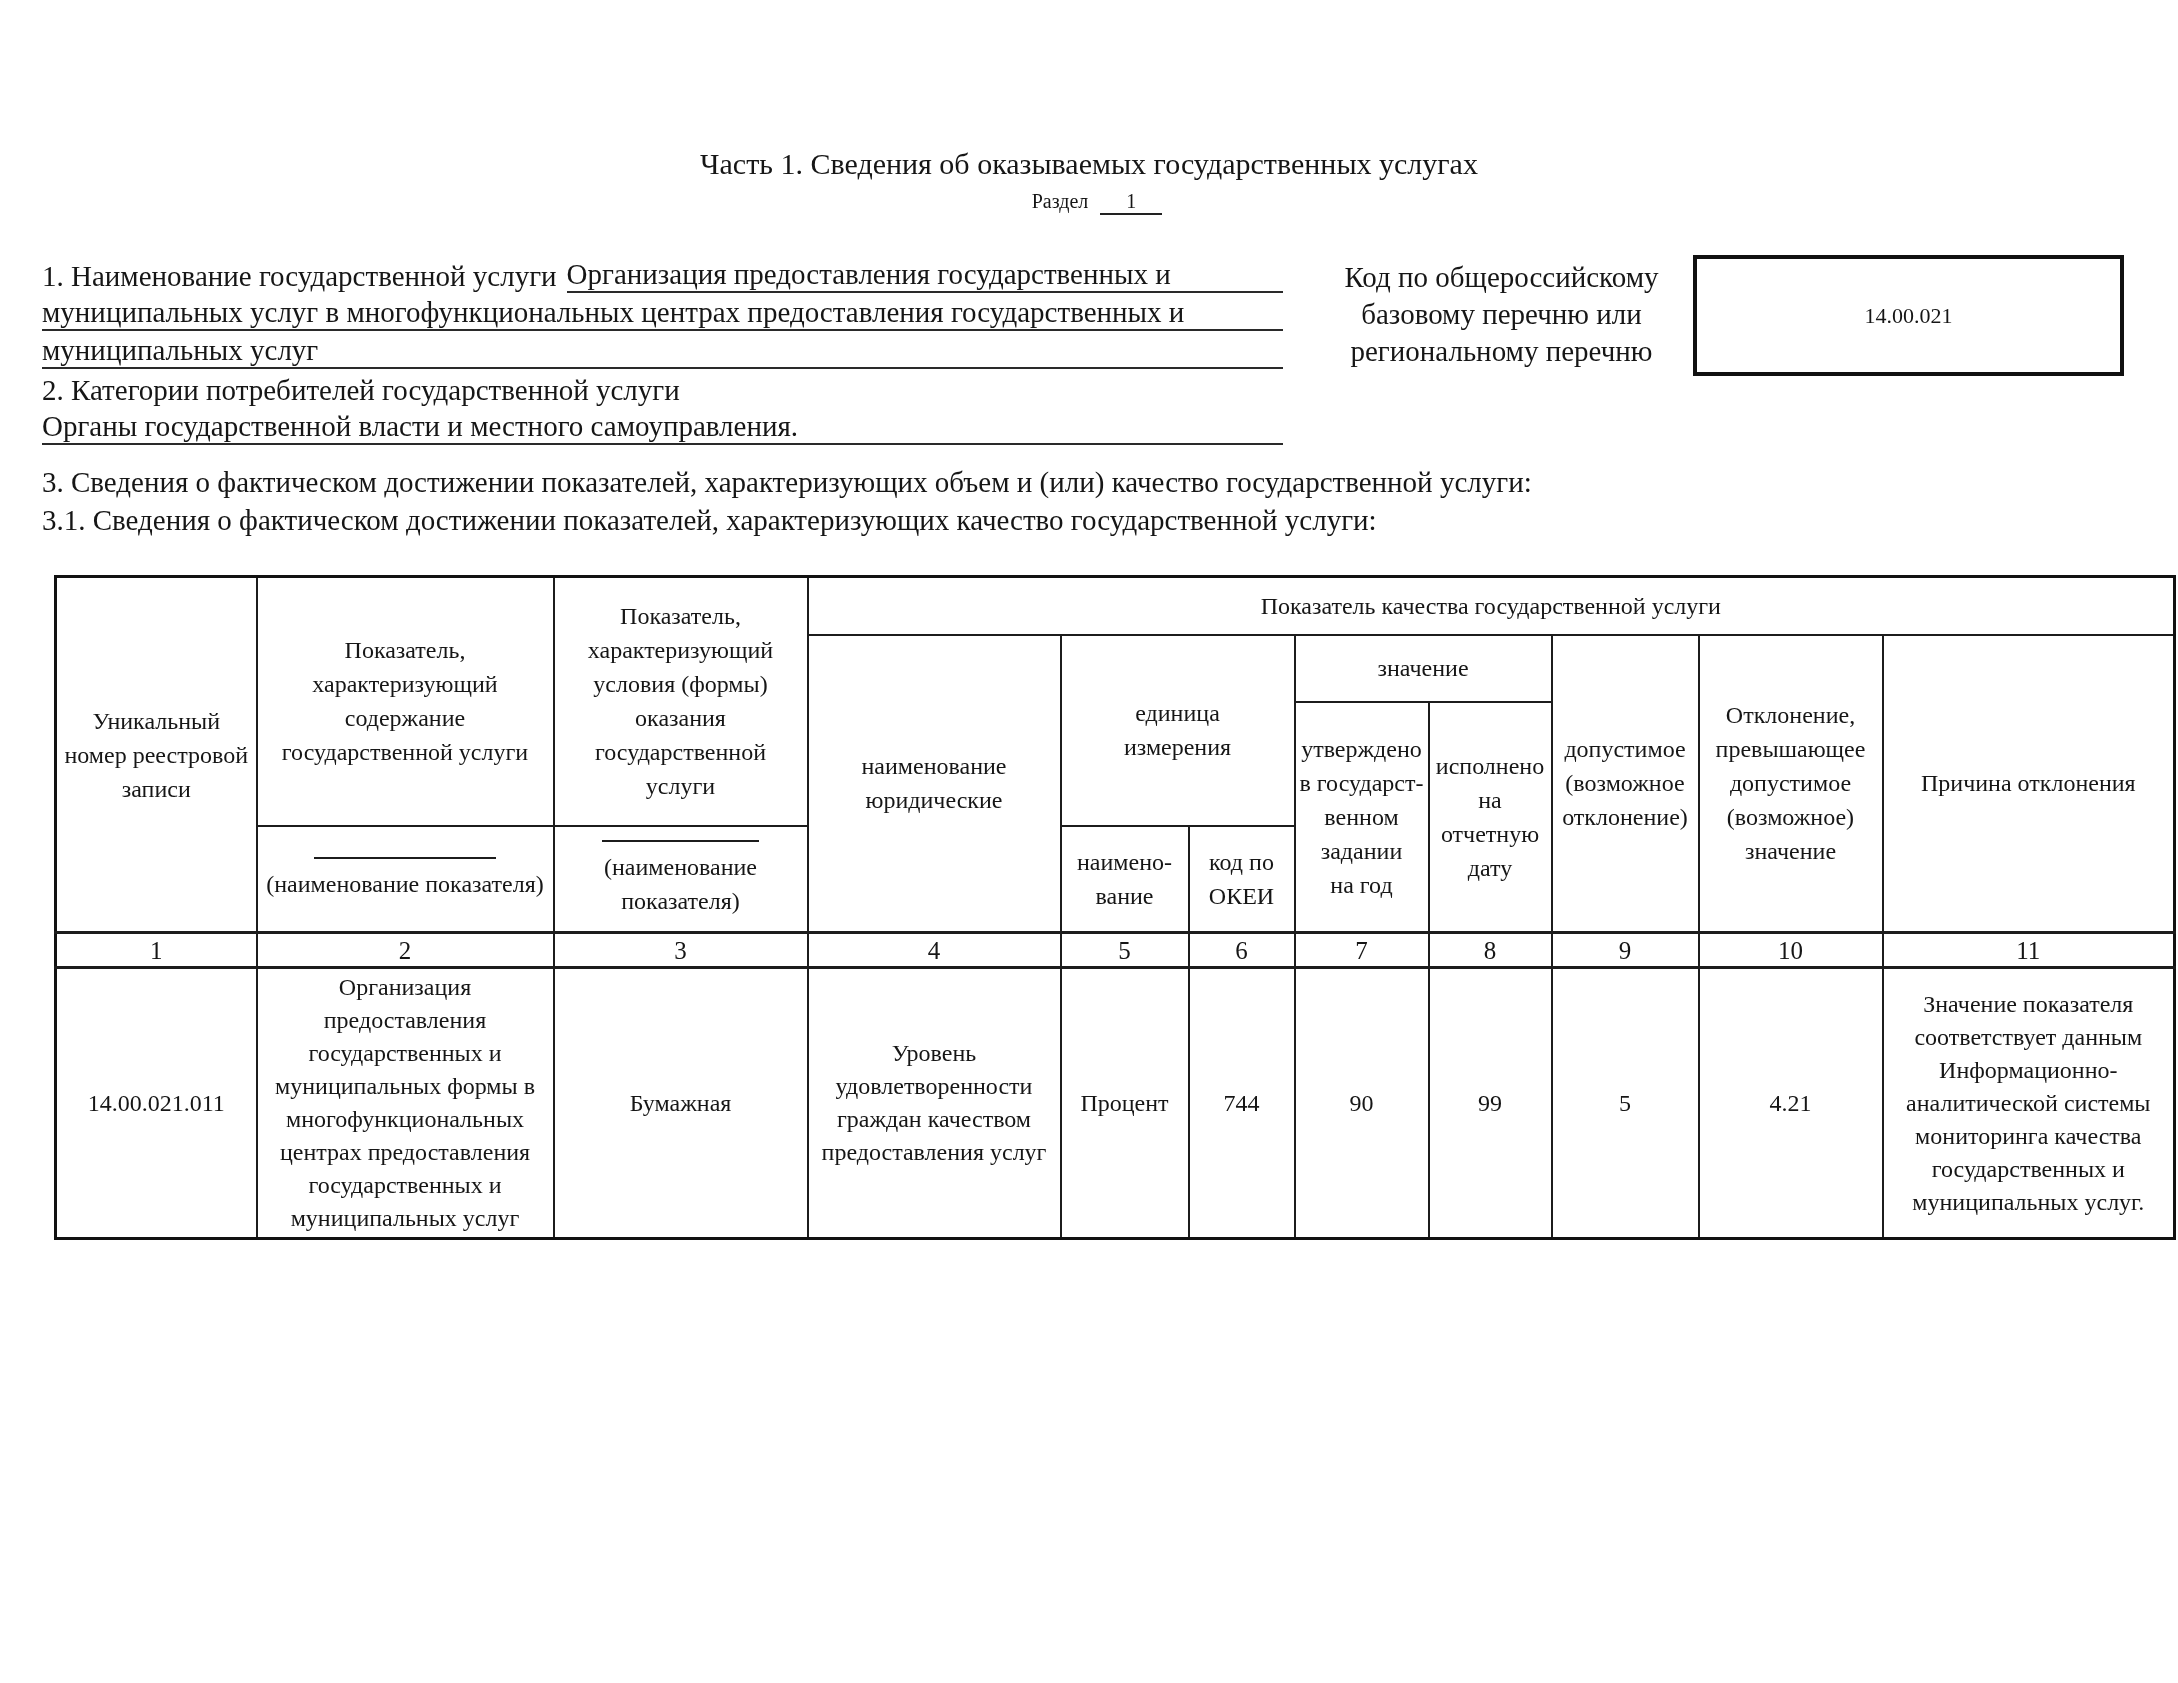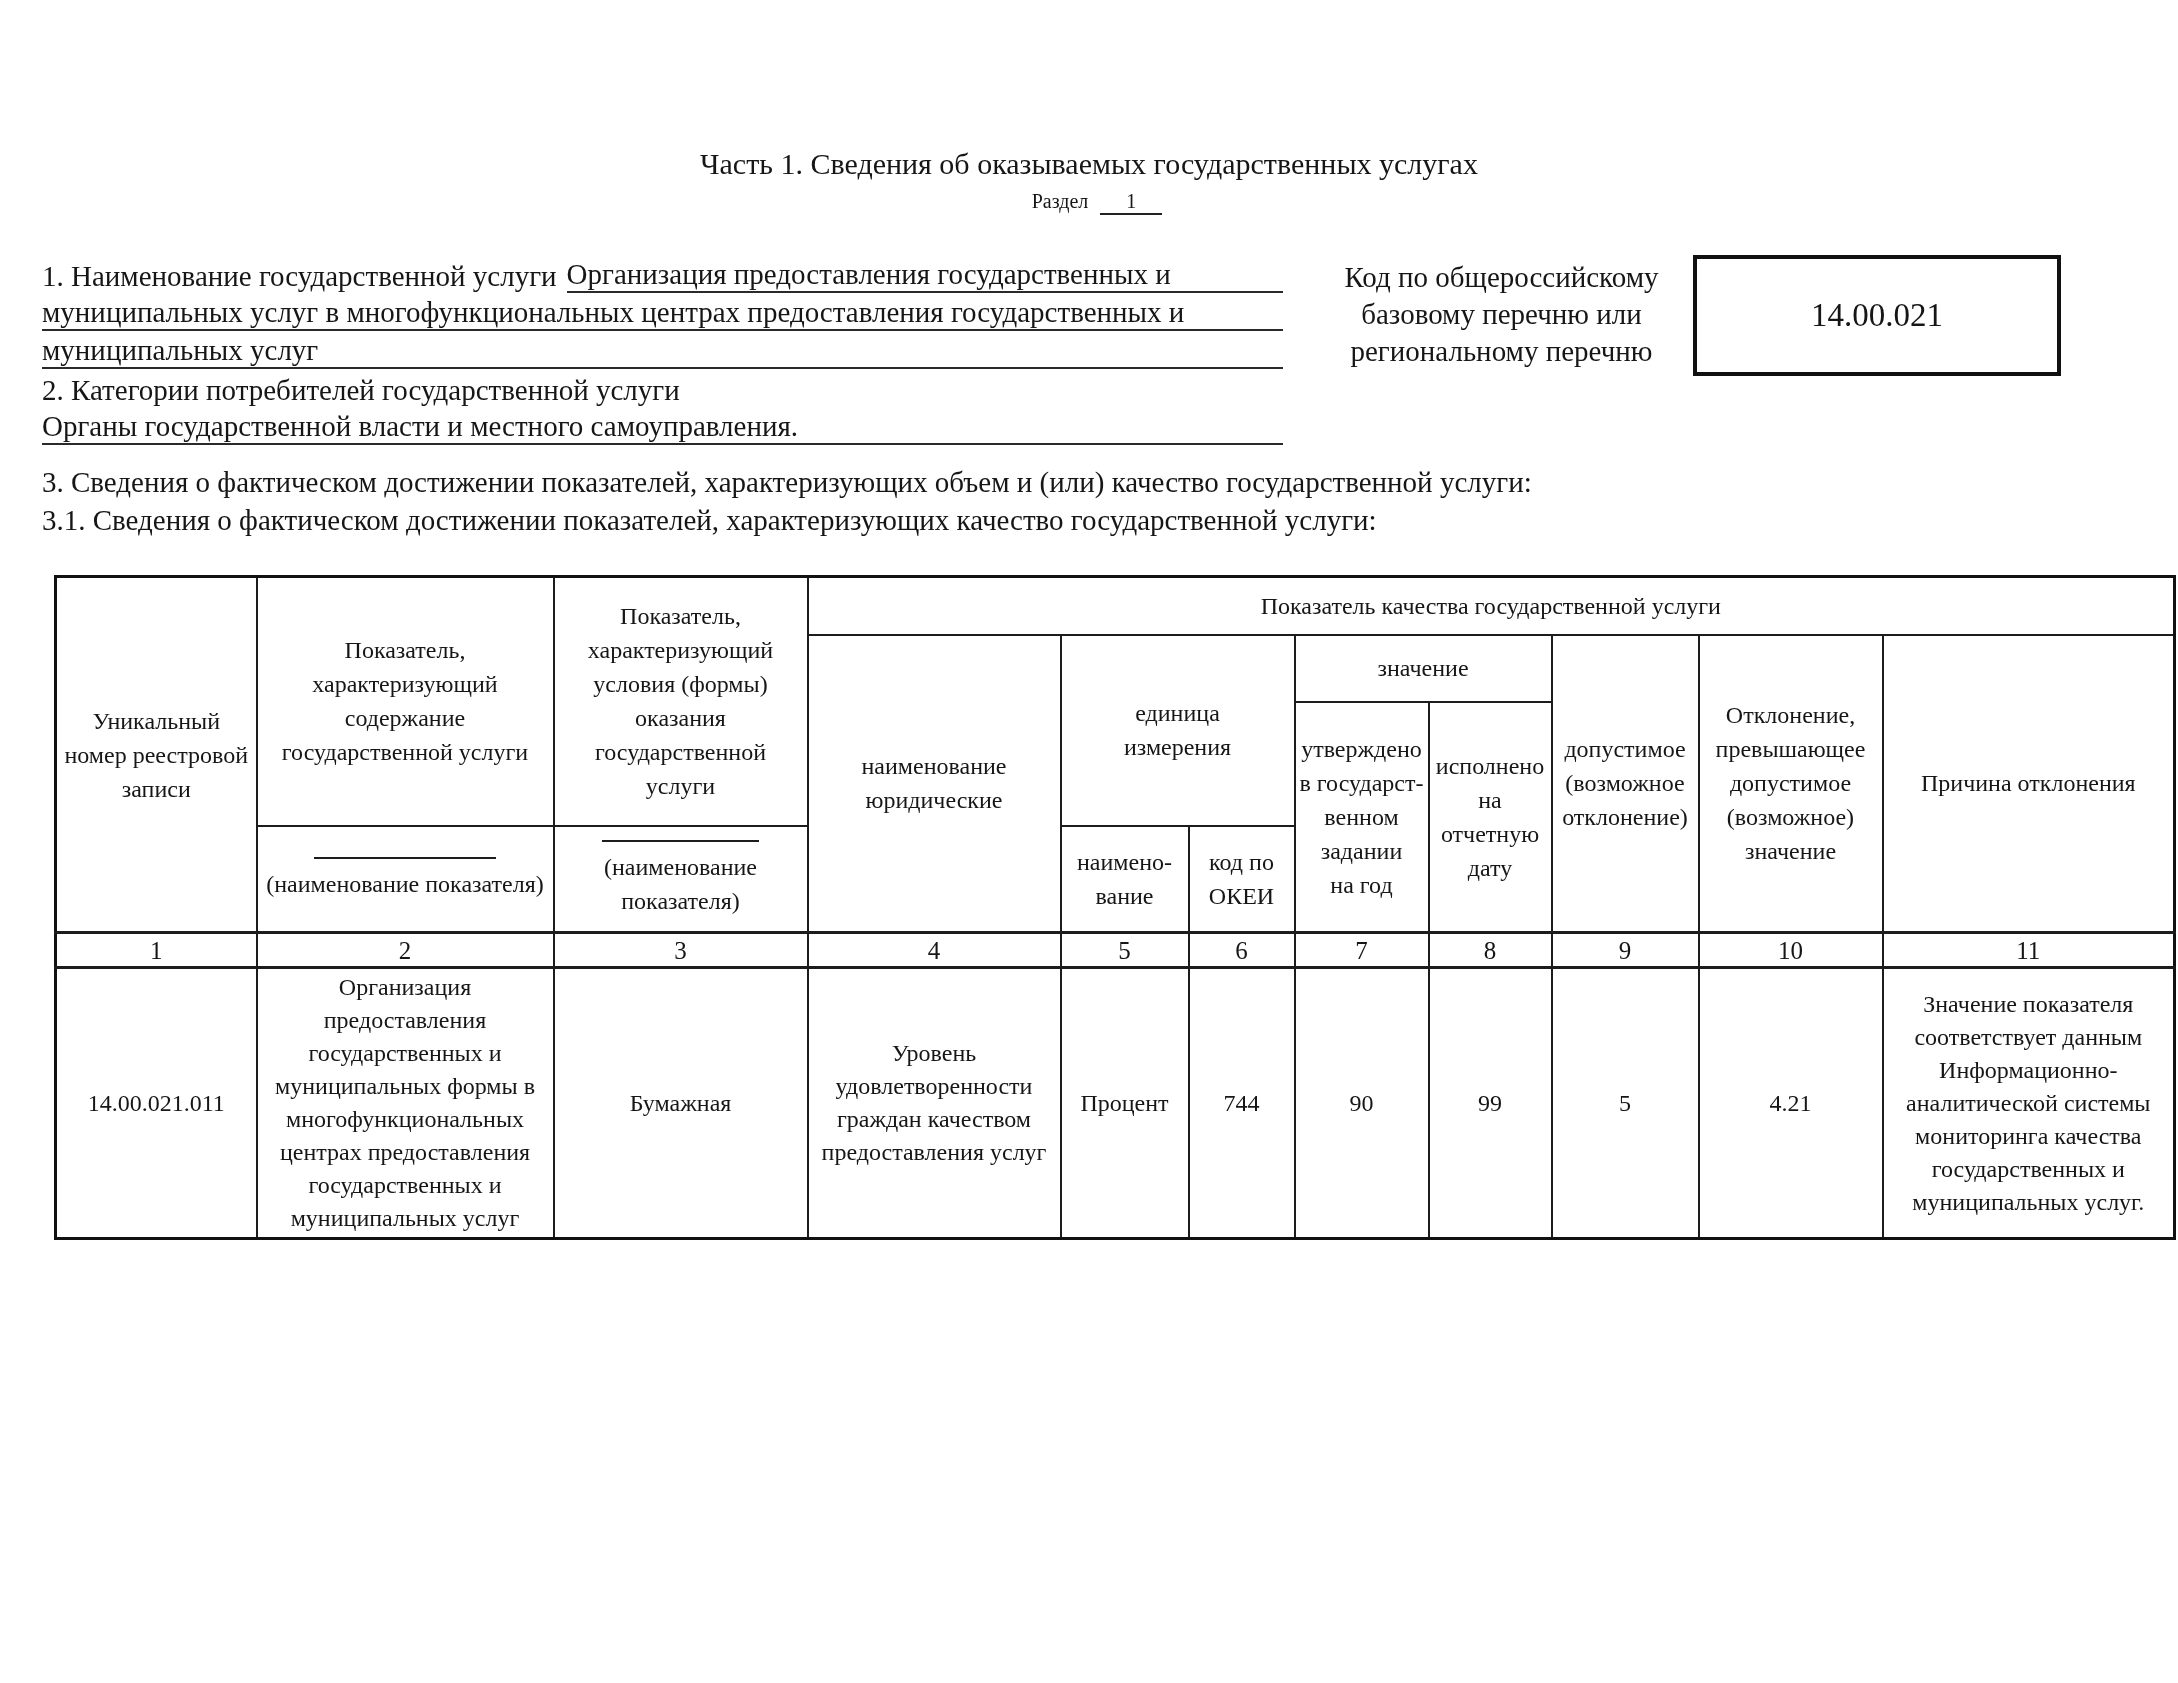--- a/index.html
+++ b/index.html
@@ -18,22 +18,22 @@
   .line{display:flex;align-items:flex-end;height:38px;white-space:nowrap;}
   .lbl{padding-right:10px;}
   .ul{border-bottom:2px solid #2a2a2a;}
   .grow{flex:1 1 auto;}
   .pad-right{padding-right:32px;}
   .para{left:42px;width:1782px;font-size:29px;white-space:nowrap;}
   .p3{top:466px;}
   .p31{top:504px;}
   
   .code-caption{top:259px;left:1329px;width:345px;text-align:center;font-size:29px;line-height:37px;}
-  .code-box{top:255px;left:1693px;width:368px;height:121px;border:4px solid #111;
-    display:flex;align-items:center;justify-content:center;font-size:33px;box-sizing:border-box;}
+  .code-box{top:255px;left:1693px;width:431px;height:121px;border:4px solid #111;
+    display:flex;align-items:center;justify-content:center;font-size:22px;box-sizing:border-box;}
   
   table.main{top:575px;left:54px;width:2119px;border-collapse:collapse;table-layout:fixed;
     font-size:24px;border:3px solid #111;position:absolute;}
   table.main td{border:2px solid #1c1c1c;text-align:center;vertical-align:middle;
     padding:2px 0;overflow:hidden;}
   .hd{white-space:pre-line;line-height:34px;}
   .dt{line-height:33px;font-size:24px;}
   tr.nums td{border-top-width:3px;border-bottom-width:3px;font-size:25px;padding:0;line-height:31px;}
   .blank-line{width:62%;border-bottom:2px solid #1c1c1c;margin:0 auto 8px auto;height:0;}
   .subcell{line-height:34px;}

